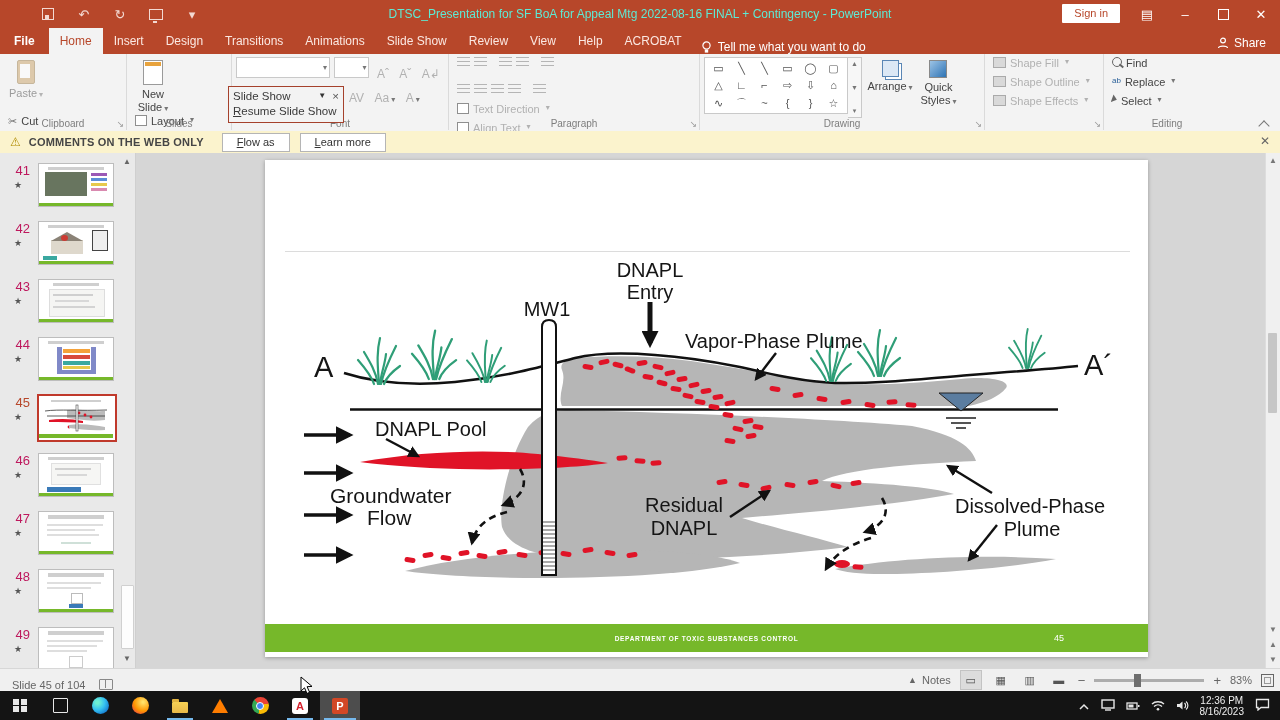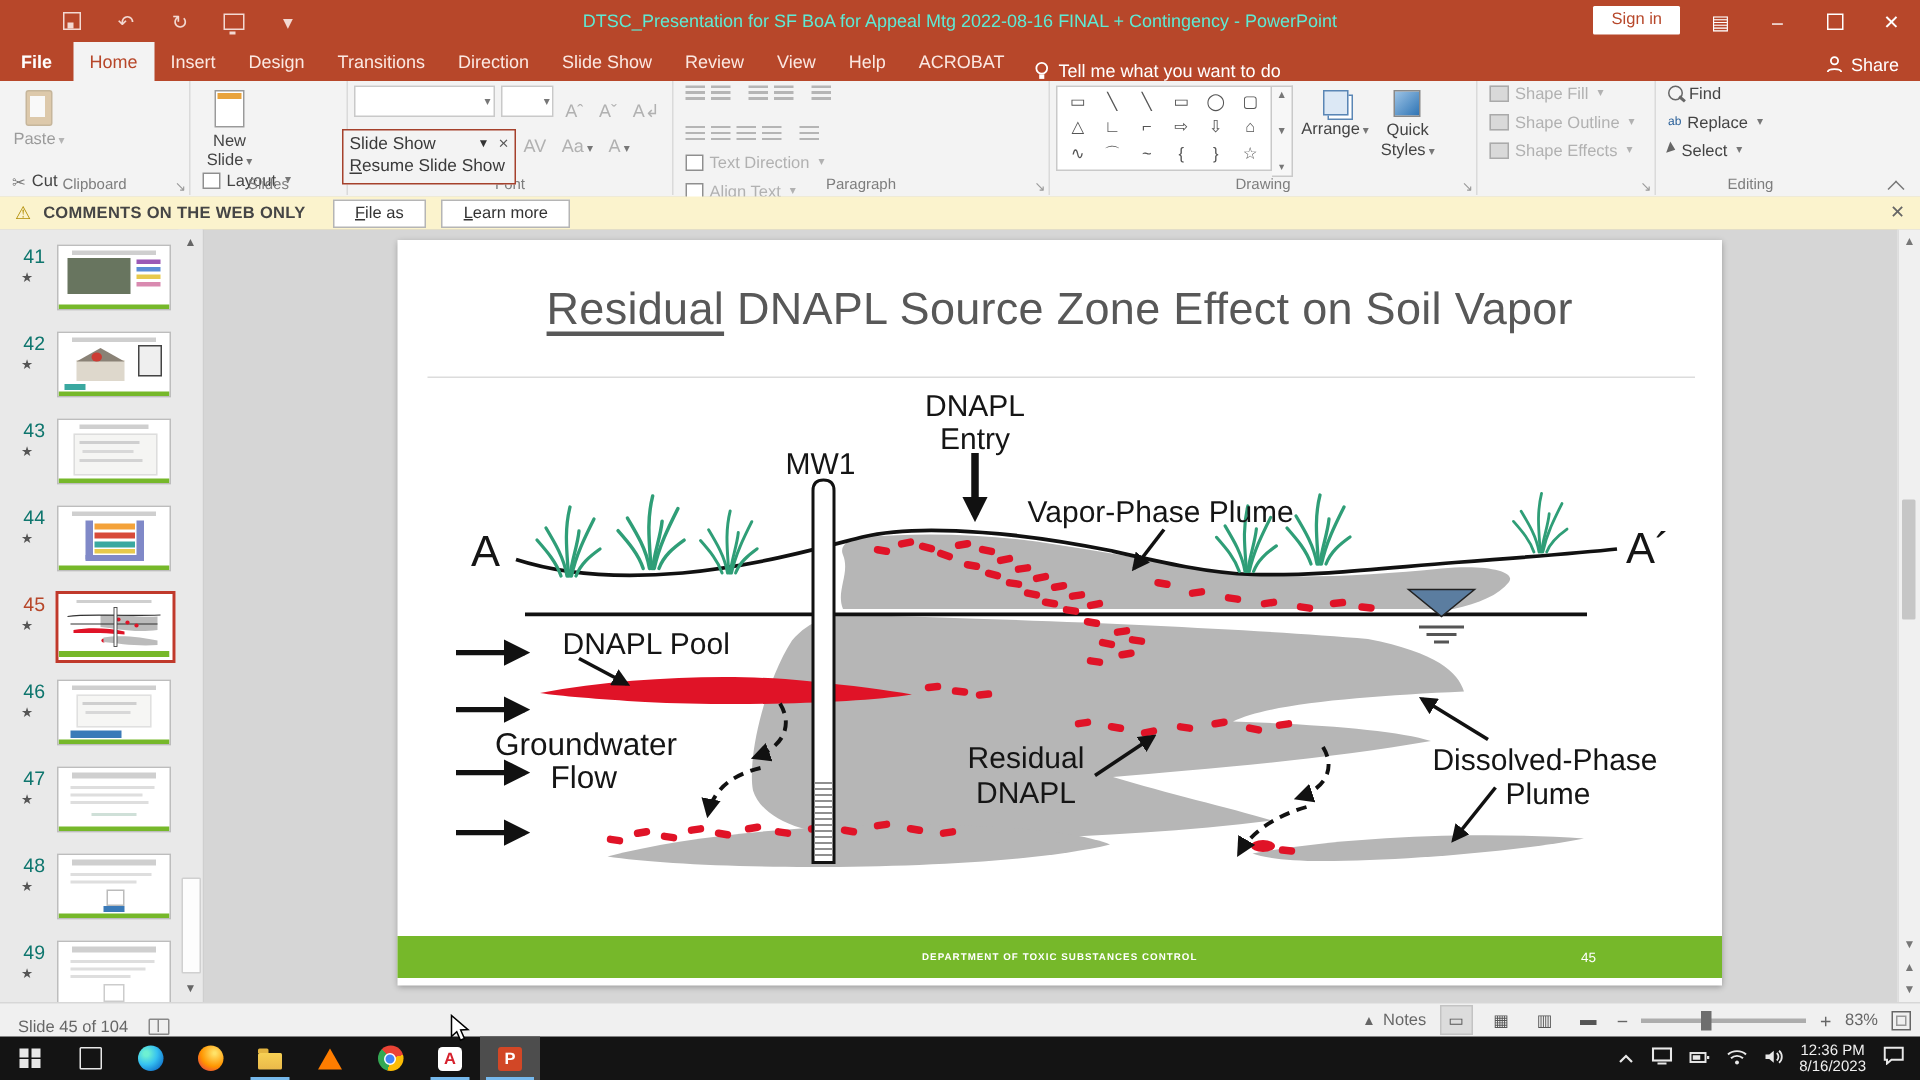--- a/index.html
+++ b/index.html
@@ -78,21 +78,21 @@
   .nbtn{height:17px;line-height:16px;background:#fff;border:1px solid #b5b5b5;padding:0 14px;margin-left:10px;font-size:11px;color:#333}
   .nclose{position:absolute;right:10px;top:3px;color:#666;font-size:12px}
 
   
   .workspace{position:absolute;top:153px;left:0;width:1280px;height:515px;background:#d6d6d6}
   .panel{position:absolute;left:0;top:0;width:135px;height:515px;background:#e9e9e9;border-right:1px solid #cfcfcf}
   .pscroll{position:absolute;left:119px;top:0;width:16px;height:515px;background:#e9e9e9}
   .pscroll .arr{position:absolute;left:2px;width:12px;height:12px;font-size:8px;color:#666;text-align:center;line-height:12px}
   .pscroll .pth{position:absolute;left:2px;width:11px;background:#fdfdfd;border:1px solid #d0d0d0;border-radius:1px}
   .thumb-row{position:absolute;left:0;width:119px;height:42px}
-  .tnum{position:absolute;left:6px;top:0;width:24px;text-align:right;font-size:13px;color:#0f766e}
+  .tnum{position:absolute;left:6px;top:0;width:24px;text-align:right;font-size:13px;color:#be185d}
   .tnum.cur{color:#b7472a}
   .tstar{position:absolute;left:14px;top:17px;font-size:9px;color:#555}
   .tframe{position:absolute;left:38px;top:0;width:74px;height:42px;background:#fff;border:1px solid #bdbdbd;overflow:hidden}
   .tframe.sel{border:2px solid #c0392b;left:37px;top:-1px;width:76px;height:44px}
   .m-green{position:absolute;bottom:0;left:0;right:0;height:3px;background:#76b82a}
   .m-title{position:absolute;top:3px;left:9px;right:9px;height:3px;background:#cfcfcf}
   .m-line{position:absolute;height:2px;background:#dedede}
 
   .canvasbar{position:absolute;right:0;top:0;width:14px;height:515px;background:#f0f0f0;border-left:1px solid #ddd}
   .canvasbar .arr{position:absolute;left:1px;width:12px;height:12px;font-size:8px;color:#777;text-align:center;line-height:12px}
@@ -171,21 +171,21 @@
     <span class="winbtn">✕</span>
   </div>
 </div>
 
 <div class="tabrow">
   <span class="rtab filetab">File</span>
   <span class="rtab active">Home</span>
   <span class="rtab">Insert</span>
   <span class="rtab">Design</span>
   <span class="rtab">Transitions</span>
-  <span class="rtab">Direction</span>
+  <span class="rtab">Animations</span>
   <span class="rtab">Slide Show</span>
   <span class="rtab">Review</span>
   <span class="rtab">View</span>
   <span class="rtab">Help</span>
   <span class="rtab">ACROBAT</span>
   <span class="tellme">
     <svg width="11" height="13" viewBox="0 0 11 13">
         <circle cx="5.5" cy="4.5" r="3.6" fill="none" stroke="#fff" stroke-width="1.2"></circle>
         <rect x="3.8" y="8.6" width="3.4" height="3" fill="#fff"></rect>
       </svg>
@@ -395,21 +395,21 @@
     <span class="sp"></span>
     <span style="font-size:8px;color:#333">▼</span>
     <span style="margin-left:6px;color:#555">×</span>
   </div>
   <div class="ak" style="margin-top:2px">Resume Slide Show</div>
 </div>
 
 <div class="notice">
   <span class="warn">⚠</span>
   <b>COMMENTS ON THE WEB ONLY</b>
-  <span class="nbtn ak">File as</span>
+  <span class="nbtn ak">Flow as</span>
   <span class="nbtn ak">Learn more</span>
   <span class="nclose">✕</span>
 </div>
 
 <div class="workspace">
 
   <div class="panel">
 
     <div class="thumb-row" style="top:10px">
       <div class="tnum">41</div>
@@ -542,21 +542,20 @@
     </div>
 
     <div class="pscroll">
       <span class="arr" style="top:3px">▲</span>
       <div class="pth" style="top:432px;height:62px"></div>
       <span class="arr" style="bottom:3px">▼</span>
     </div>
   </div>
 
   <div class="slide">
-    <div class="slide-title"><span class="und">Residual</span><span> DNAPL Source Zone Effect on Soil Vapor</span></div>
     <div class="title-rule"></div>
 
     <svg class="diagram" viewBox="0 0 870 335">
       <defs>
         <marker id="ah" viewBox="0 0 10 10" refX="8" refY="5" markerWidth="5" markerHeight="5" orient="auto-start-reverse">
             <path d="M0,0 L10,5 L0,10 Z" fill="#111"></path>
           </marker>
         <marker id="ahb" viewBox="0 0 10 10" refX="7" refY="5" markerWidth="3.4" markerHeight="3.4" orient="auto-start-reverse">
             <path d="M0,0 L10,5 L0,10 Z" fill="#111"></path>
           </marker>

